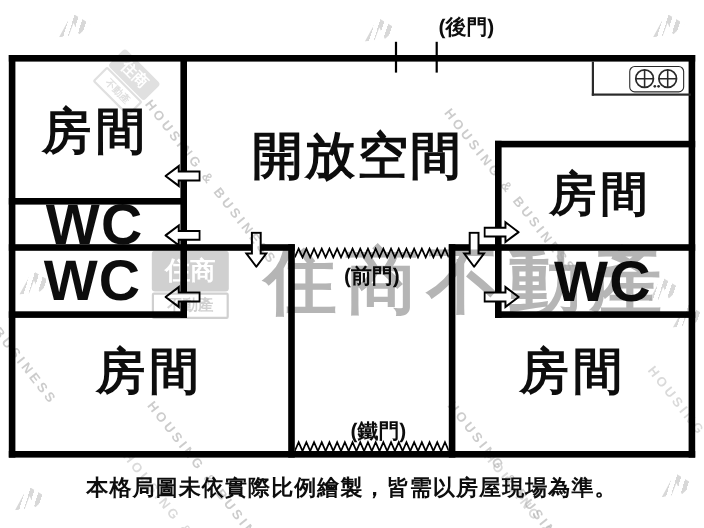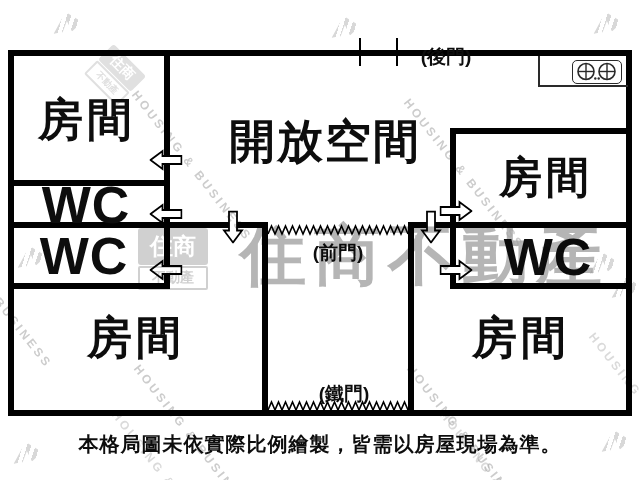--- a/index.html
+++ b/index.html
@@ -143,21 +143,21 @@
 
   <div class="lbl room" style="left:87px;top:119px;">房間</div>
   <div class="lbl wc" style="left:86px;top:205px;">WC</div>
   <div class="lbl wc" style="left:84px;top:256px;">WC</div>
   <div class="lbl room" style="left:136px;top:337px;">房間</div>
   <div class="lbl room" style="left:325px;top:141px;font-size:46px;letter-spacing:2px;">開放空間</div>
   <div class="lbl room" style="left:546px;top:177px;font-size:43px;">房間</div>
   <div class="lbl wc" style="left:548px;top:257px;">WC</div>
   <div class="lbl room" style="left:521px;top:337px;">房間</div>
 
-  <div class="lbl doorlbl" style="left:424px;top:56px;margin-left:22px;">(後門)</div>
+  <div class="lbl doorlbl" style="left:424px;top:25px;">(後門)</div>
   <div class="lbl doorlbl" style="left:338px;top:252px;text-align:right;">(前門)</div>
   <div class="lbl doorlbl" style="left:344px;top:393px;">(鐵門)</div>
 
   <div class="lbl disclaimer" style="left:320px;top:444px;">本格局圖未依實際比例繪製，皆需以房屋現場為準。</div>
 
   <div id="wm">
     <div class="wm-big">住商不動產</div>
 
     <div class="wm-logo center">
       <span class="t">住商</span>

